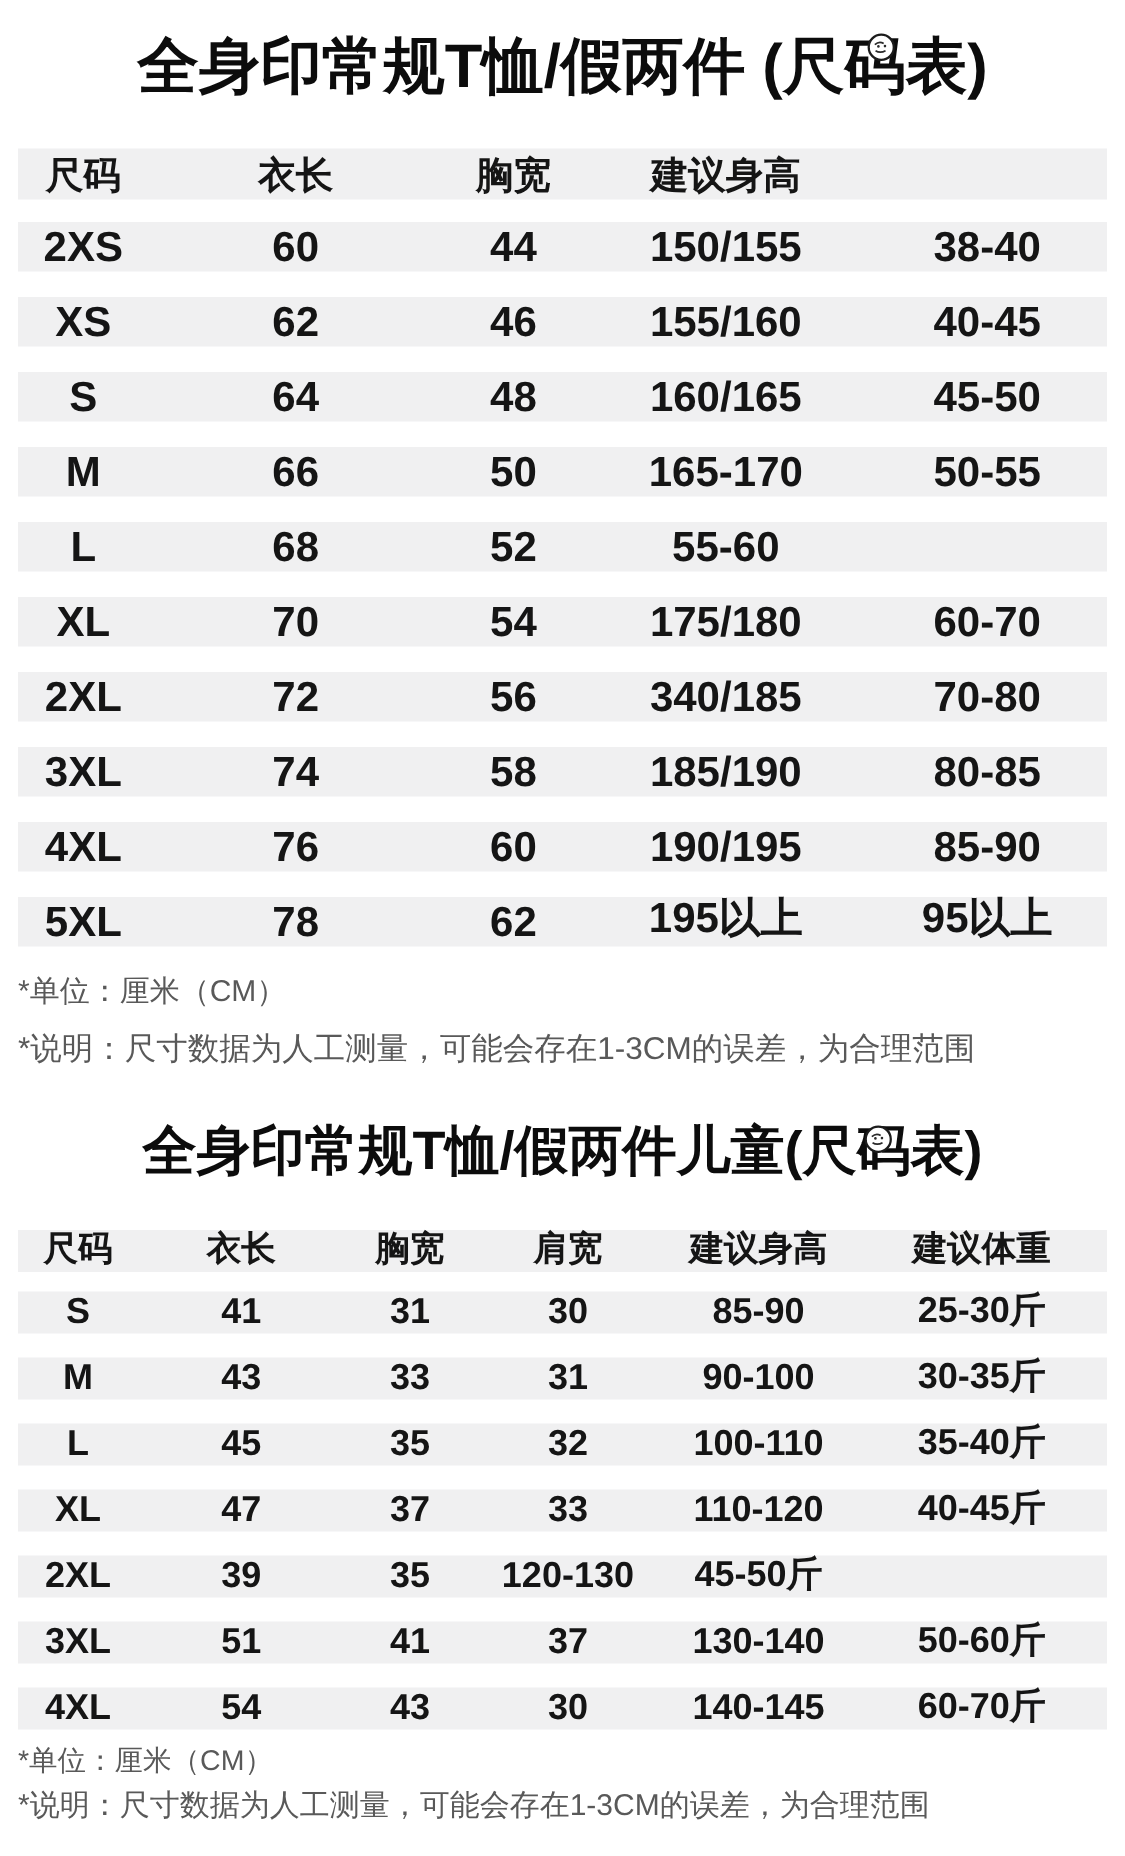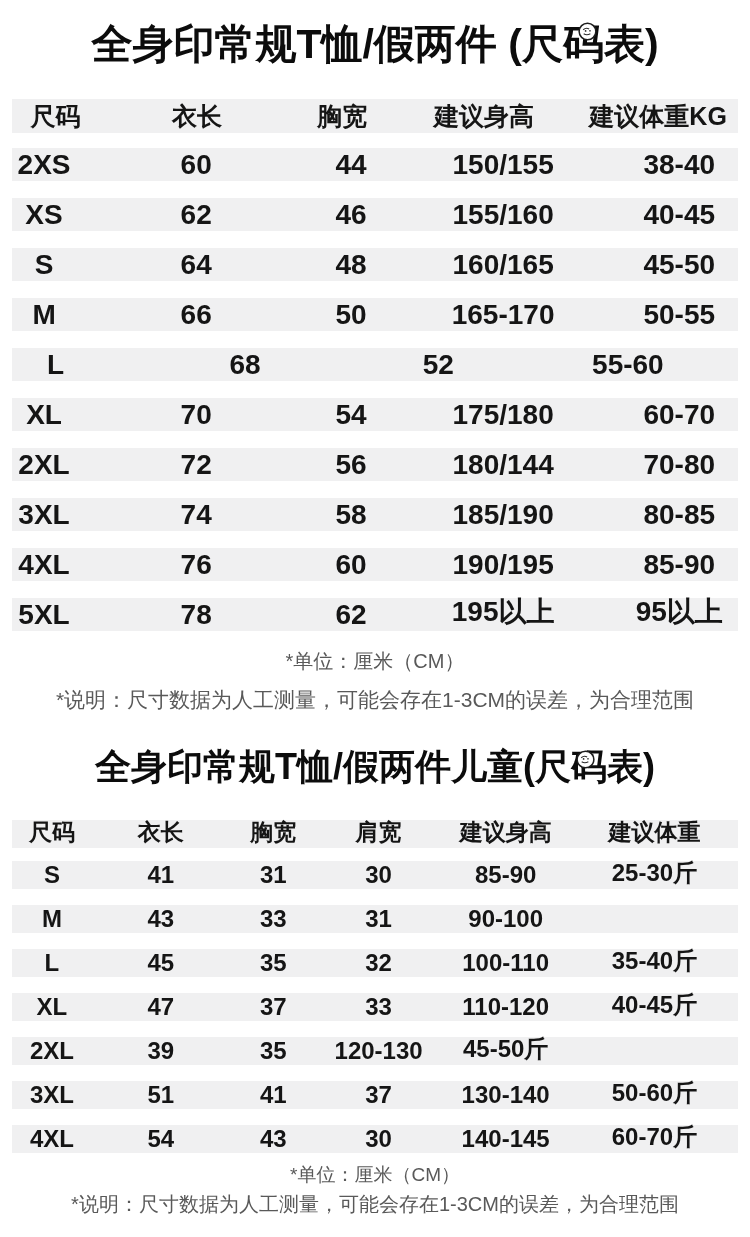--- a/index.html
+++ b/index.html
@@ -24,39 +24,39 @@
   .badge-kids{left:564px;top:10px;}
 
   
   .t-head,.t-row{
     display:flex;align-items:flex-end;background:var(--row-band,#f0f0f1);
   }
   .cell{display:block;text-align:center;white-space:nowrap;}
 
   .table-adult{margin-top:25px;}
   .table-adult .t-head{height:34px;margin-bottom:15px;font-size:25px;font-weight:600;}
-  .table-adult .t-row{height:33px;margin-bottom:17px;font-size:28px;font-weight:600;gap:48px;}
+  .table-adult .t-row{height:33px;margin-bottom:17px;font-size:28px;font-weight:600;}
   .table-adult .cell:nth-child(1){width:12%;}
   .table-adult .cell:nth-child(2){width:27%;}
   .table-adult .cell:nth-child(3){width:13%;}
   .table-adult .cell:nth-child(4){width:26%;}
   .table-adult .cell:nth-child(5){width:22%;}
 
   .table-kids{margin-top:26px;}
   .table-kids .t-head{height:28px;margin-bottom:13px;font-size:23px;font-weight:600;}
   .table-kids .t-row{height:28px;margin-bottom:16px;font-size:24px;font-weight:600;}
   .table-kids .cell:nth-child(1){width:11%;}
   .table-kids .cell:nth-child(2){width:19%;}
   .table-kids .cell:nth-child(3){width:12%;}
   .table-kids .cell:nth-child(4){width:17%;}
   .table-kids .cell:nth-child(5){width:18%;}
   .table-kids .cell:nth-child(6){width:23%;}
 
   
-  .note{text-align:center;color:var(--note,#595959);font-weight:400;}
+  .note{color:var(--note,#595959);font-weight:400;}
   .note-unit-adult{margin-top:5px;font-size:20px;line-height:26px;}
   .note-desc-adult{margin-top:12px;font-size:21px;line-height:28px;}
   .note-unit-kids{margin-top:-6px;font-size:19px;line-height:24px;}
   .note-desc-kids{margin-top:4px;font-size:20px;line-height:26px;}
 </style>
 </head>
 <body style="--row-band: #f0f0f1; --text: #151515; --title: #0c0c0c; --note: #595959;">
 
 <div class="content">
 
@@ -71,21 +71,20 @@
       </svg>
     </span>
   </h1>
 
   <div class="table-adult">
     <div class="t-head">
         <span class="cell">尺码</span>
         <span class="cell">衣长</span>
         <span class="cell">胸宽</span>
         <span class="cell">建议身高</span>
-        <span class="cell">建议体重KG</span>
       </div>
     <div class="t-body">
         <div class="t-row">
           <span class="cell">2XS</span>
           <span class="cell">60</span>
           <span class="cell">44</span>
           <span class="cell">150/155</span>
           <span class="cell">38-40</span>
         </div>
         <div class="t-row">
@@ -119,21 +118,21 @@
           <span class="cell">XL</span>
           <span class="cell">70</span>
           <span class="cell">54</span>
           <span class="cell">175/180</span>
           <span class="cell">60-70</span>
         </div>
         <div class="t-row">
           <span class="cell">2XL</span>
           <span class="cell">72</span>
           <span class="cell">56</span>
-          <span class="cell">180/144</span>
+          <span class="cell">340/185</span>
           <span class="cell">70-80</span>
         </div>
         <div class="t-row">
           <span class="cell">3XL</span>
           <span class="cell">74</span>
           <span class="cell">58</span>
           <span class="cell">185/190</span>
           <span class="cell">80-85</span>
         </div>
         <div class="t-row">
@@ -185,20 +184,21 @@
           <span class="cell">30</span>
           <span class="cell">85-90</span>
           <span class="cell">25-30斤</span>
         </div>
         <div class="t-row">
           <span class="cell">M</span>
           <span class="cell">43</span>
           <span class="cell">33</span>
           <span class="cell">31</span>
           <span class="cell">90-100</span>
+          <span class="cell">30-35斤</span>
         </div>
         <div class="t-row">
           <span class="cell">L</span>
           <span class="cell">45</span>
           <span class="cell">35</span>
           <span class="cell">32</span>
           <span class="cell">100-110</span>
           <span class="cell">35-40斤</span>
         </div>
         <div class="t-row">

